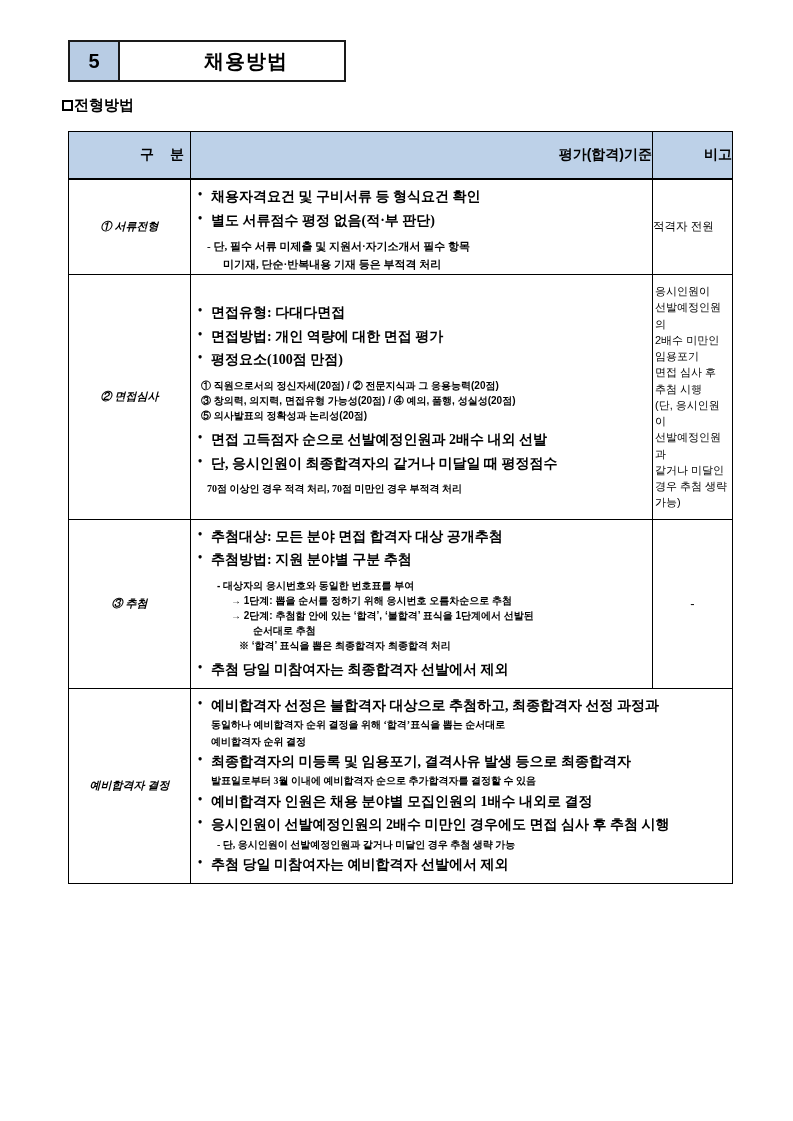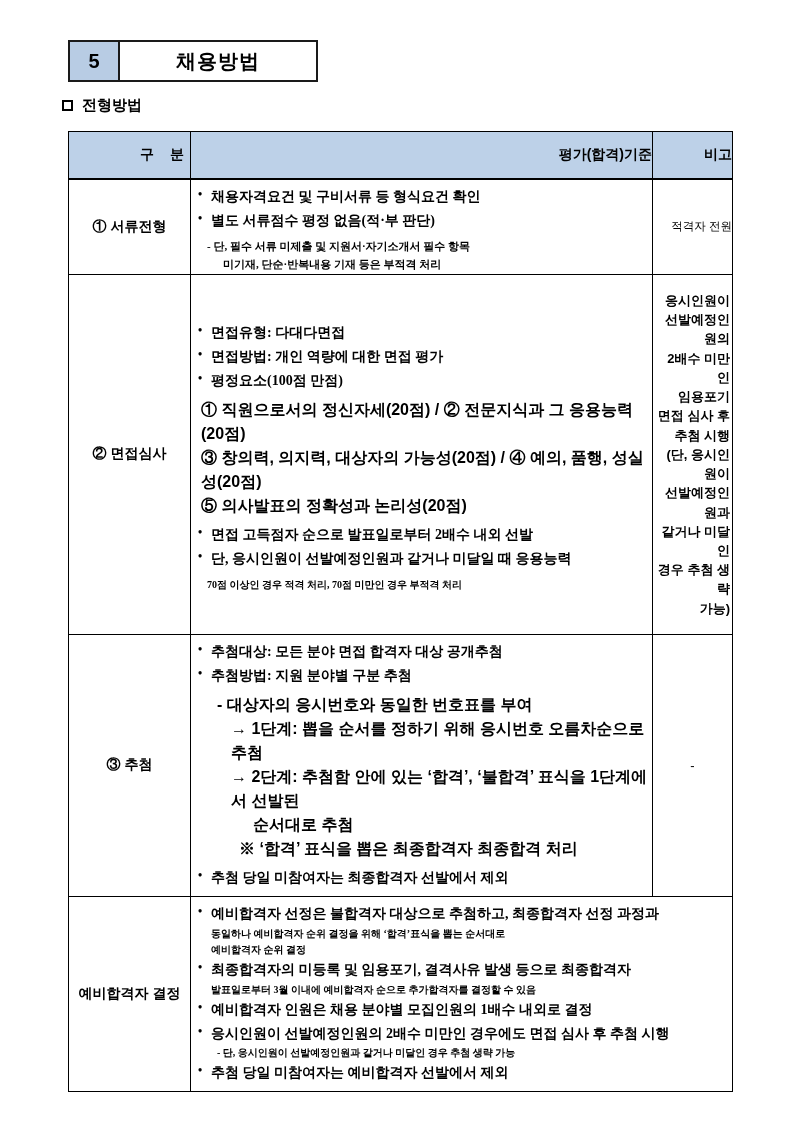--- a/index.html
+++ b/index.html
@@ -42,30 +42,31 @@
   .section-title {
     width: 196px;
     background: #ffffff;
     display: flex;
     align-items: center;
     justify-content: center;
     font-family: "Liberation Sans", sans-serif;
     font-size: 20px;
     font-weight: bold;
     letter-spacing: 1px;
+    margin-left: 28px;
   }
 
   
   .subsection {
     position: absolute;
     left: 62px;
     top: 96px;
     display: flex;
     align-items: center;
-    gap: 9px;
+    gap: 1px;
     font-family: "Liberation Sans", sans-serif;
     font-size: 15px;
     font-weight: bold;
   }
   .sq-marker {
     display: inline-block;
     width: 11px;
     height: 11px;
     border: 2px solid #000;
     box-sizing: border-box;
@@ -97,34 +98,35 @@
   }
   .col-div { width: 122px; }
   .col-crit { width: 462px; }
   .col-note { width: 80px; }
 
   .th-div { letter-spacing: 6px; padding-left: 6px; }
 
   .cell-label {
     text-align: center;
     font-family: "Liberation Sans", sans-serif;
-    font-size: 14px;
-    font-weight: bold;
+    font-size: 11px;
+    font-weight: bold;
+    font-style: italic;
   }
   .cell-note {
-    text-align: right;
+    text-align: left;
     font-family: "Liberation Sans", sans-serif;
     font-size: 11.5px;
     padding: 4px 3px;
   }
   .cell-note.tiny {
-    font-size: 13px;
+    font-size: 11px;
     line-height: 1.48;
-    font-weight: bold;
-    padding: 16px 2px;
+    font-weight: normal;
+    padding: 8px 2px;
   }
   .cell-body {
     padding: 8px 6px 8px 12px;
   }
 
   
   ul.blist {
     list-style: none;
     margin: 6px;
     padding: 0;
@@ -157,21 +159,21 @@
   }
   .cont-line {
     padding-left: 16px;
     font-size: 10px;
     line-height: 1.62;
     font-weight: bold;
     font-family: "Liberation Serif", serif;
   }
   .small-line {
     font-family: "Liberation Sans", sans-serif;
-    font-size: 16px;
+    font-size: 10px;
     font-weight: bold;
     line-height: 1.5;
     padding-left: 10px;
   }
   .small-line.i1 { padding-left: 26px; }
   .small-line.i2 { padding-left: 40px; }
   .small-line.i3 { padding-left: 62px; }
   .small-line.i4 { padding-left: 48px; }
   .note-dash {
     text-align: center;
@@ -222,25 +224,25 @@
 
     <tr>
       <td class="cell-label">② 면접심사</td>
       <td class="cell-body">
         <ul class="blist">
           <li>면접유형: 다대다면접</li>
           <li>면접방법: 개인 역량에 대한 면접 평가</li>
           <li>평정요소(100점 만점)</li>
         </ul>
         <div class="small-line">① 직원으로서의 정신자세(20점) / ② 전문지식과 그 응용능력(20점)</div>
-        <div class="small-line">③ 창의력, 의지력, 대상자의 가능성(20점) / ④ 예의, 품행, 성실성(20점)</div>
+        <div class="small-line">③ 창의력, 의지력, 면접유형 가능성(20점) / ④ 예의, 품행, 성실성(20점)</div>
         <div class="small-line">⑤ 의사발표의 정확성과 논리성(20점)</div>
         <ul class="blist">
-          <li>면접 고득점자 순으로 발표일로부터 2배수 내외 선발</li>
-          <li>단, 응시인원이 선발예정인원과 같거나 미달일 때 응용능력</li>
+          <li>면접 고득점자 순으로 선발예정인원과 2배수 내외 선발</li>
+          <li>단, 응시인원이 최종합격자의 같거나 미달일 때 평정점수</li>
         </ul>
         <div class="cont-line">70점 이상인 경우 적격 처리, 70점 미만인 경우 부적격 처리</div>
       </td>
       <td class="cell-note tiny">
         <div>응시인원이</div>
         <div>선발예정인원의</div>
         <div>2배수 미만인</div>
         <div>임용포기</div>
         <div>면접 심사 후</div>
         <div>추첨 시행</div>

